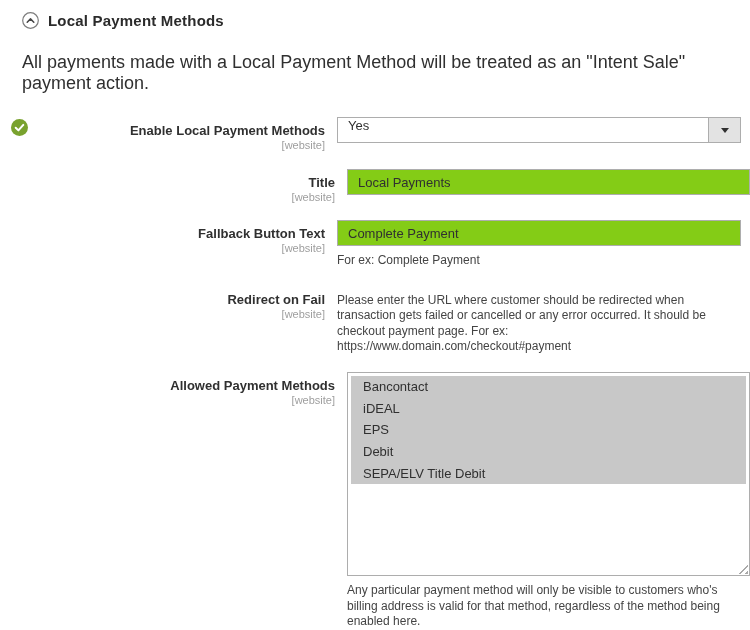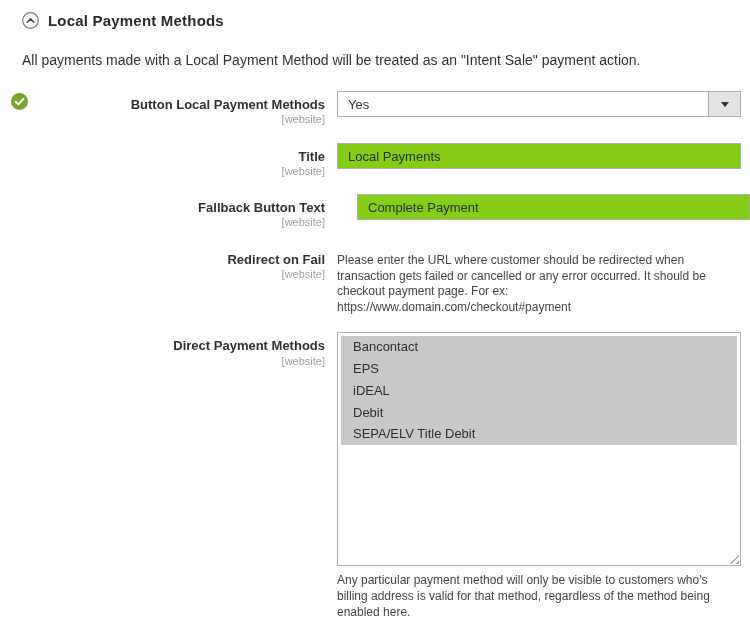--- a/index.html
+++ b/index.html
@@ -17,21 +17,21 @@
     display: flex; align-items: center;
     margin-left: 22px;
     cursor: pointer;
   }
   .collapse-icon { width: 17px; height: 17px; margin-right: 9px; display: inline-flex; }
   .collapse-icon svg { width: 17px; height: 17px; }
   .section-title { font-size: 15px; font-weight: 700; color: #2b2b2b; letter-spacing: .2px; }
 
   .section-desc {
     margin: 23px 22px 0 22px;
-    font-size: 14px;
+    font-size: 18px;
     color: #303030;
   }
 
   
   .form { margin-top: 23px; }
   .field-row {
     display: flex;
     align-items: flex-start;
     margin-bottom: 17px;
   }
@@ -69,40 +69,40 @@
     color: #303030;
     padding: 0 10px;
     outline: none;
   }
 
   
   .select-box {
     width: 100%; height: 26px;
     border: 1px solid #adadad;
     background: #ffffff;
-    display: flex; align-items: center;
+    display: flex; align-items: flex-start;
     cursor: pointer;
   }
   .select-value { flex: 1; font-size: 13px; padding-left: 10px; }
   .select-arrow-btn {
     width: 32px; height: 100%;
     border-left: 1px solid #adadad;
     background: #e3e3e3;
     display: flex; align-items: center; justify-content: center;
   }
   .caret-down {
     width: 0; height: 0;
     border-left: 4px solid transparent;
     border-right: 4px solid transparent;
     border-top: 5px solid #303030;
   }
 
   
   .multi-select {
-    width: 100%; height: 234px;
+    width: 100%; height: 204px;
     border: 1px solid #adadad;
     background: #ffffff;
     padding: 3px;
     position: relative;
     overflow: hidden;
   }
   .ms-option {
     height: 21.7px;
     line-height: 21.7px;
     font-size: 13px;
@@ -121,22 +121,22 @@
   }
 
   .note {
     font-size: 12px;
     line-height: 1.3;
     color: #444444;
     margin-top: 7px;
     word-wrap: break-word;
   }
 
-  .row-tight { margin-bottom: 16px; }
-  .row-gap-lg { margin-bottom: 17px; gap: 20px; }
+  .row-tight { margin-bottom: 16px; padding-left: 10px; }
+  .row-gap-lg { margin-bottom: 17px; }
 </style>
 </head>
 <body>
 
 <div class="section">
 
   <div class="section-header">
     <span class="collapse-icon">
       <svg viewBox="0 0 17 17">
         <circle cx="8.5" cy="8.5" r="7.8" fill="none" stroke="#7d7d7d" stroke-width="1.2"></circle>
@@ -151,21 +151,21 @@
   <div class="form">
 
     <div class="field-row">
       <div class="label-cell">
         <span class="valid-icon">
           <svg viewBox="0 0 17 17">
             <circle cx="8.5" cy="8.5" r="8.5" fill="#79a22e"></circle>
             <path d="M4.7 8.8 L7.4 11.4 L12.3 5.9" fill="none" stroke="#ffffff" stroke-width="2" stroke-linecap="round" stroke-linejoin="round"></path>
           </svg>
         </span>
-        <label>Button Local Payment Methods</label>
+        <label>Enable Local Payment Methods</label>
         <span class="scope">[website]</span>
       </div>
       <div class="control-cell">
         <div class="select-box">
           <span class="select-value">Yes</span>
           <span class="select-arrow-btn">
             <span class="caret-down"></span>
           </span>
         </div>
       </div>
@@ -181,43 +181,44 @@
       </div>
     </div>
 
     <div class="field-row row-gap-lg">
       <div class="label-cell">
         <label>Fallback Button Text</label>
         <span class="scope">[website]</span>
       </div>
       <div class="control-cell">
         <input class="text-input" type="text" value="Complete Payment" style="">
+        <div class="note">For ex: Complete Payment</div>
       </div>
     </div>
 
     <div class="field-row">
       <div class="label-cell">
         <label>Redirect on Fail</label>
         <span class="scope">[website]</span>
       </div>
       <div class="control-cell">
         <div class="note">Please enter the URL where customer should be redirected when transaction gets failed or cancelled or any error occurred. It should be checkout payment page. For ex: https://www.domain.com/checkout#payment</div>
       </div>
     </div>
 
     <div class="field-row row-tight">
       <div class="label-cell">
-        <label>Direct Payment Methods</label>
+        <label>Allowed Payment Methods</label>
         <span class="scope">[website]</span>
       </div>
       <div class="control-cell">
         <div class="multi-select">
           <div class="ms-option">Bancontact</div>
+            <div class="ms-option">iDEAL</div>
             <div class="ms-option">EPS</div>
-            <div class="ms-option">iDEAL</div>
             <div class="ms-option">Debit</div>
             <div class="ms-option">SEPA/ELV Title Debit</div>
             <span class="resize-grip"></span>
         </div>
         <div class="note">Any particular payment method will only be visible to customers who's billing address is valid for that method, regardless of the method being enabled here.</div>
       </div>
     </div>
 
   </div>
 </div>

